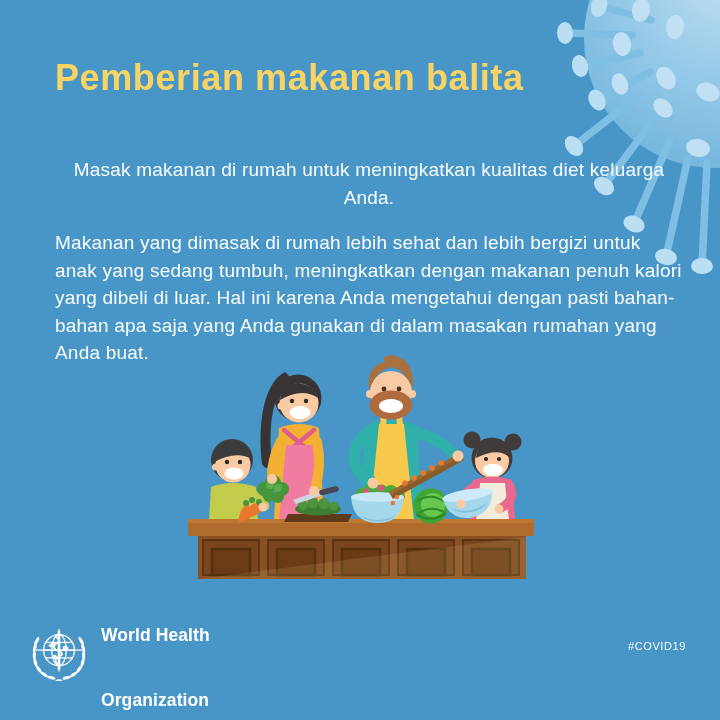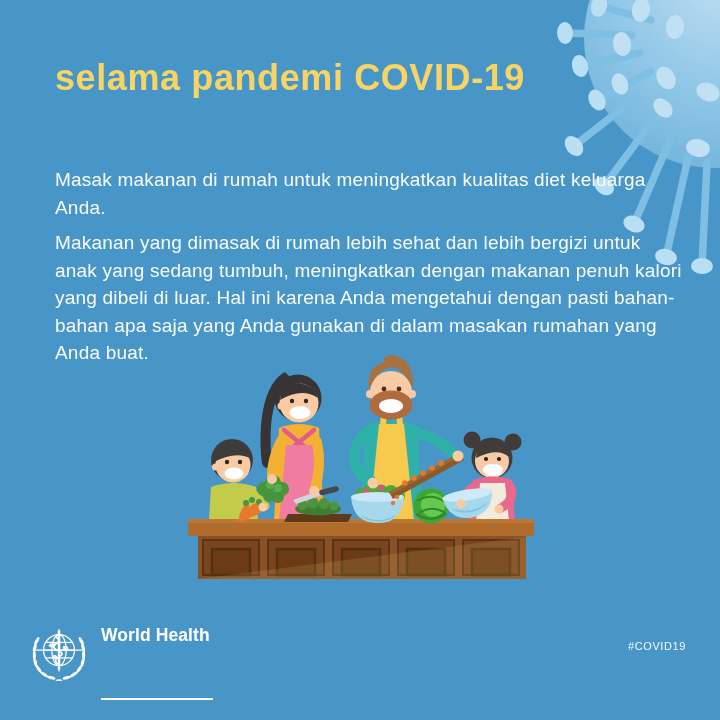--- a/index.html
+++ b/index.html
@@ -19,21 +19,21 @@
     font-size:36px;font-weight:700;line-height:47px;letter-spacing:0.6px;
     color:#F8D464;
   }
   .title span{display:block;}
   .para{
     position:absolute;left:55px;width:628px;
     margin:0;
     font-size:19px;line-height:27.5px;letter-spacing:0.2px;
     color:#FAFDFF;
   }
-  .para1{top:166px;}
+  .para1{top:156px;text-align:center;}
   .para2{top:229px;}
   .illustration{
     position:absolute;left:180px;top:352px;width:376px;height:246px;
   }
   .footer-logo{
     position:absolute;left:30px;top:626px;
     display:flex;align-items:flex-start;gap:13px;
     color:#FFFFFF;
   }
   .who-emblem{width:58px;height:58px;flex:0 0 auto;}
@@ -95,21 +95,21 @@
         <ellipse cx="668" cy="78" rx="12" ry="9" transform="rotate(60 668 78)"></ellipse>
         <ellipse cx="622" cy="84" rx="11" ry="8" transform="rotate(70 622 84)"></ellipse>
         <ellipse cx="710" cy="92" rx="12" ry="9" transform="rotate(20 710 92)"></ellipse>
         <ellipse cx="665" cy="108" rx="11" ry="8" transform="rotate(45 665 108)"></ellipse>
         <ellipse cx="700" cy="148" rx="12" ry="9" transform="rotate(10 700 148)"></ellipse>
       </g>
     </g>
   </svg>
 
   <h1 class="title">
-    <span>selama pandemi COVID-19</span>
+    <span>Pemberian makanan balita</span>
   </h1>
 
   <p class="para para1">Masak makanan di rumah untuk meningkatkan kualitas diet keluarga Anda.</p>
   <p class="para para2">Makanan yang dimasak di rumah lebih sehat dan lebih bergizi untuk anak yang sedang tumbuh, meningkatkan dengan makanan penuh kalori yang dibeli di luar. Hal ini karena Anda mengetahui dengan pasti bahan-bahan apa saja yang Anda gunakan di dalam masakan rumahan yang Anda buat.</p>
 
   <svg class="illustration" viewBox="180 352 376 246" aria-hidden="true">
 
     <g>
       <circle cx="232" cy="460" r="21" fill="#3C3C3C"></circle>
       <circle cx="233" cy="465" r="17.5" fill="#F8CBA4"></circle>
@@ -307,20 +307,21 @@
         <ellipse cx="51" cy="44.5" rx="4.5" ry="1.6" transform="rotate(-55 51 44.5)"></ellipse>
         <ellipse cx="54.5" cy="37.5" rx="4.5" ry="1.6" transform="rotate(-75 54.5 37.5)"></ellipse>
         <ellipse cx="55.5" cy="30" rx="4.5" ry="1.6" transform="rotate(-90 55.5 30)"></ellipse>
         <ellipse cx="55" cy="22.5" rx="4.5" ry="1.6" transform="rotate(-105 55 22.5)"></ellipse>
         <ellipse cx="53" cy="15.5" rx="4.5" ry="1.6" transform="rotate(-120 53 15.5)"></ellipse>
         <path d="M26,56 q4,-2 8,0 q-4,2 -8,0 z"></path>
       </g>
     </svg>
     <div class="who-text">
       <span class="who-name">World Health</span>
+      <span class="who-name">Organization</span>
       <span class="who-divider"></span>
       <span class="who-country">Indonesia</span>
     </div>
   </div>
 
   <div class="hashtags">
     <div>#COVID19</div>
   </div>
 
 </div>

